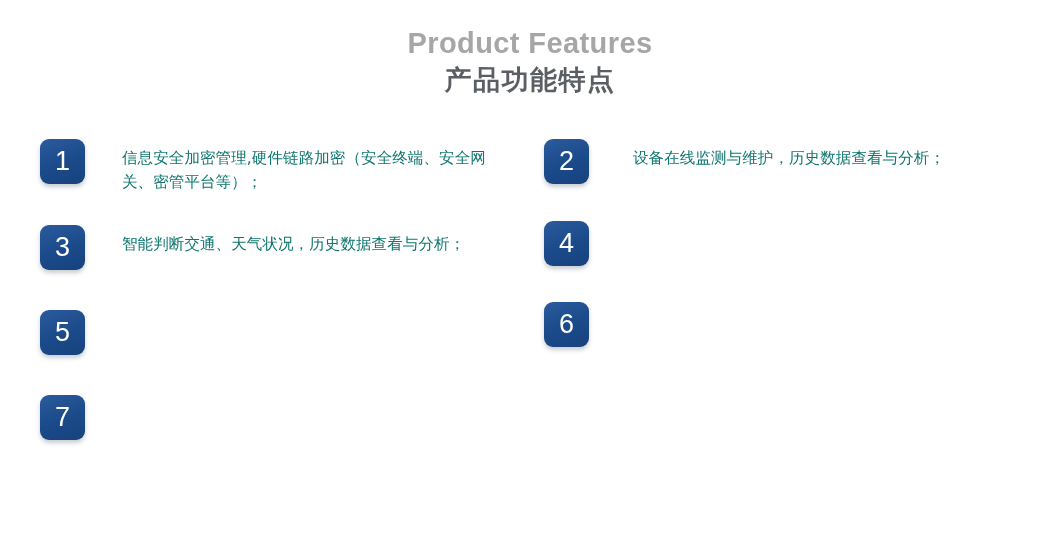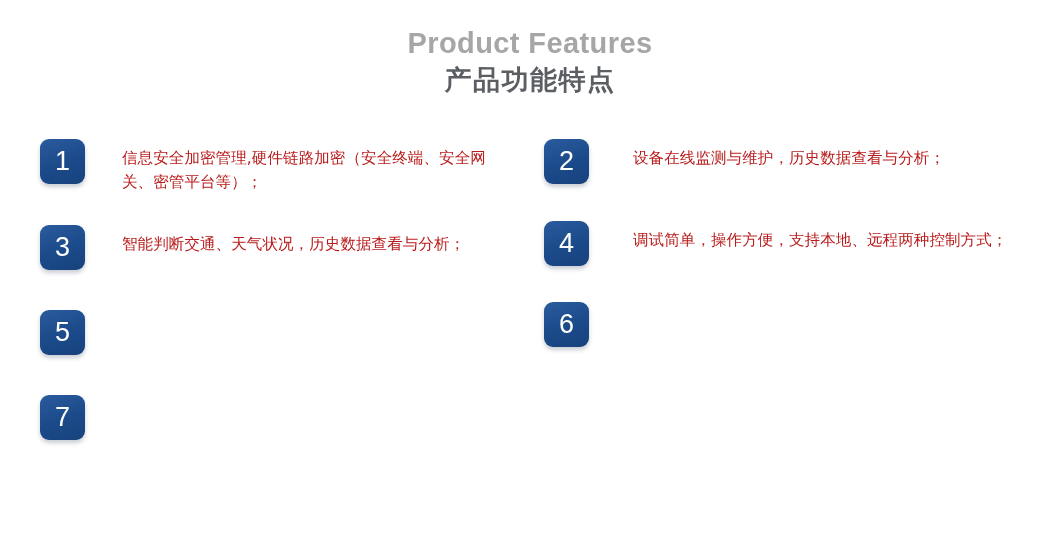--- a/index.html
+++ b/index.html
@@ -72,21 +72,21 @@
     color: #ffffff;
     font-size: 27px;
     font-weight: normal;
     line-height: 45px;
     text-align: center;
     font-family: "Liberation Sans", "DejaVu Sans", sans-serif;
     user-select: none;
   }
 
   .feature-text {
-    color: #b91c1c;
+    color: #0f766e;
     font-size: 15.5px;
     line-height: 24px;
     font-family: "DejaVu Sans", "Liberation Sans", sans-serif;
     letter-spacing: 0.1px;
   }
 
   
   .col-left  { left: 40px;  }
   .col-right { left: 544px; }
 
@@ -123,21 +123,20 @@
       <div class="feature-text">设备在线监测与维护，历史数据查看与分析；</div>
     </div>
 
     <div class="feature col-left row-3">
       <div class="badge">3</div>
       <div class="feature-text">智能判断交通、天气状况，历史数据查看与分析；</div>
     </div>
 
     <div class="feature col-right row-4">
       <div class="badge">4</div>
-      <div class="feature-text">调试简单，操作方便，支持本地、远程两种控制方式；</div>
     </div>
 
     <div class="feature col-left row-5">
       <div class="badge">5</div>
     </div>
 
     <div class="feature col-right row-6">
       <div class="badge">6</div>
     </div>
 

